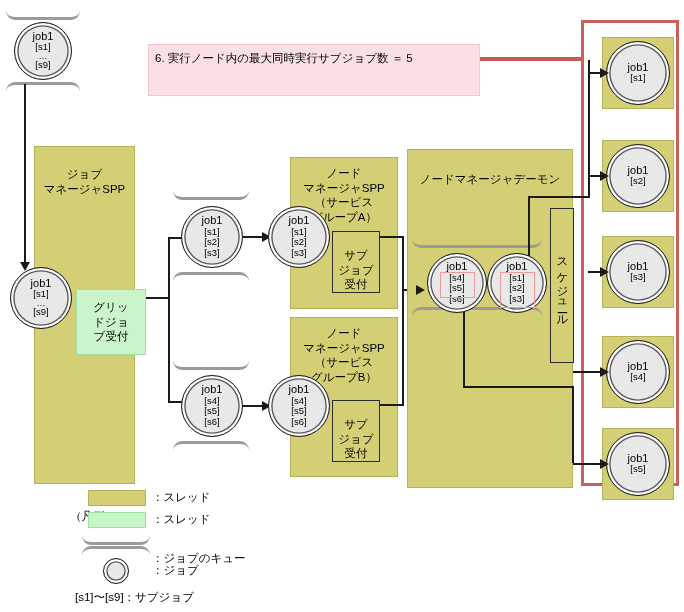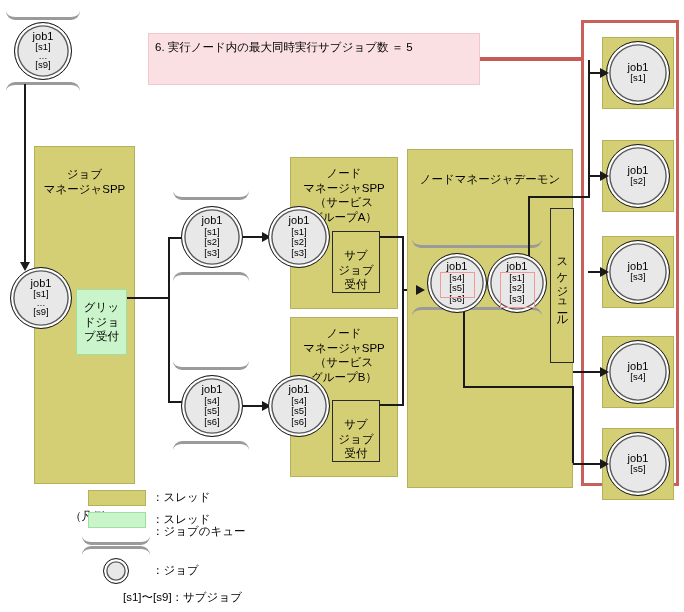--- a/index.html
+++ b/index.html
@@ -41,21 +41,21 @@
             display:flex;align-items:center;justify-content:center;font-size:11.5px;
             letter-spacing:1px;}
   .hl{border:1.6px solid #ef9a98;box-sizing:border-box;position:absolute;background:transparent;}
   
   .lg-txt{font-size:11.5px;white-space:nowrap;}
   .lg-sw{box-sizing:border-box;}
 </style>
 </head>
 <body>
 
-<div class="abs callout" style="left:148px;top:33px;width:332px;height:52px;">
+<div class="abs callout" style="left:148px;top:44px;width:332px;height:52px;">
   <div>6. 実行ノード内の最大同時実行サブジョブ数 ＝ 5</div>
 </div>
 
 <div class="abs lnr" style="left:480px;top:57px;width:101px;height:3.5px;"></div>
 
 <div class="abs redbox" style="left:581px;top:20px;width:98px;height:466px;"></div>
 
 <div class="abs qtop" style="left:6px;top:10px;width:74px;height:10px;"></div>
 <div class="abs job" style="left:14px;top:22px;width:58px;height:58px;">
   <span class="jname">job1</span>
@@ -73,21 +73,21 @@
 マネージャSPP</span>
 </div>
 
 <div class="abs job" style="left:10px;top:267px;width:62px;height:62px;z-index:4;">
   <span class="jname">job1</span>
   <span class="jsub">[s1]</span>
   <span class="jdots">…</span>
   <span class="jsub">[s9]</span>
 </div>
 
-<div class="abs thread lbl" style="left:76px;top:265px;width:51px;height:66px;white-space:pre-line;z-index:5;">
+<div class="abs thread lbl" style="left:76px;top:265px;width:70px;height:66px;white-space:pre-line;z-index:5;">
   <span>グリッ
 ドジョ
 ブ受付</span>
 </div>
 
 <div class="abs ln" style="left:127px;top:297px;width:43px;height:1.6px;"></div>
 <div class="abs ln" style="left:168px;top:237px;width:1.6px;height:165px;"></div>
 <div class="abs ln" style="left:168px;top:237px;width:18px;height:1.6px;"></div>
 <div class="abs arr arr-r" style="left:184px;top:233px;"></div>
 <div class="abs ln" style="left:168px;top:401px;width:18px;height:1.6px;"></div>
@@ -237,18 +237,18 @@
 <div class="abs lg-txt" style="left:30px;top:509px;margin-left:40px;">（凡例）</div>
 
 <div class="abs proc lg-sw" style="left:88px;top:490px;width:58px;height:16px;"></div>
 <div class="abs lg-txt" style="left:152px;top:490px;">：スレッド</div>
 
 <div class="abs thread lg-sw" style="left:88px;top:512px;width:58px;height:16px;"></div>
 <div class="abs lg-txt" style="left:152px;top:512px;">：スレッド</div>
 
 <div class="abs qtop" style="left:82px;top:536px;width:68px;height:9px;"></div>
 <div class="abs qbot" style="left:82px;top:546px;width:68px;height:9px;"></div>
-<div class="abs lg-txt" style="left:152px;top:524px;">：ジョブのキュー</div>
+<div class="abs lg-txt" style="left:152px;top:551px;">：ジョブのキュー</div>
 
 <div class="abs job" style="left:103px;top:558px;width:26px;height:26px;"></div>
 <div class="abs lg-txt" style="left:152px;top:563px;">：ジョブ</div>
 
-<div class="abs lg-txt" style="left:75px;top:590px;margin-left:48px;">[s1]〜[s9]：サブジョブ</div>
+<div class="abs lg-txt" style="left:75px;top:590px;">[s1]〜[s9]：サブジョブ</div>
 
 </body></html>

